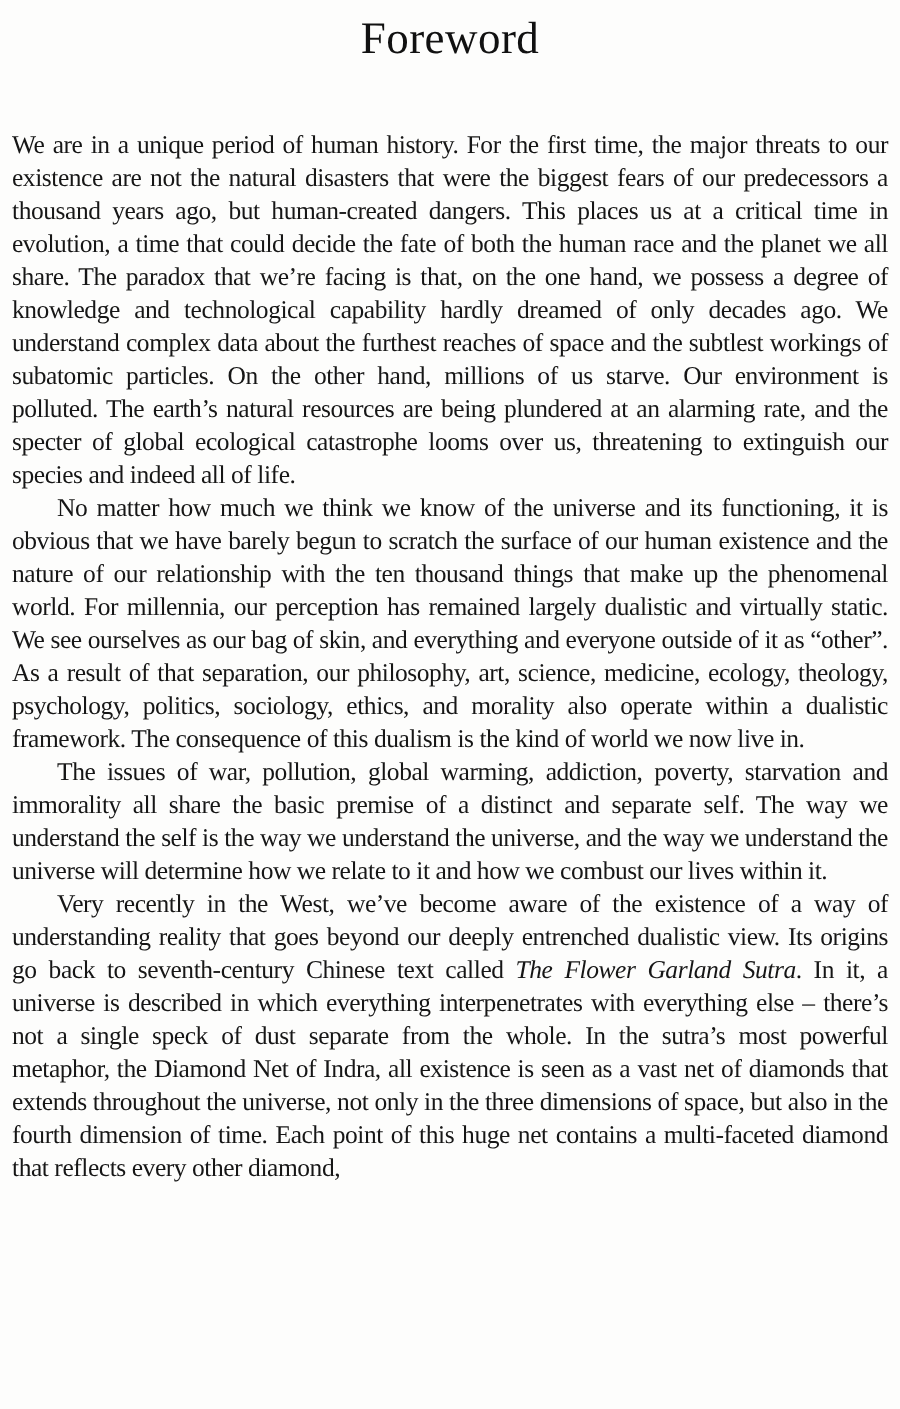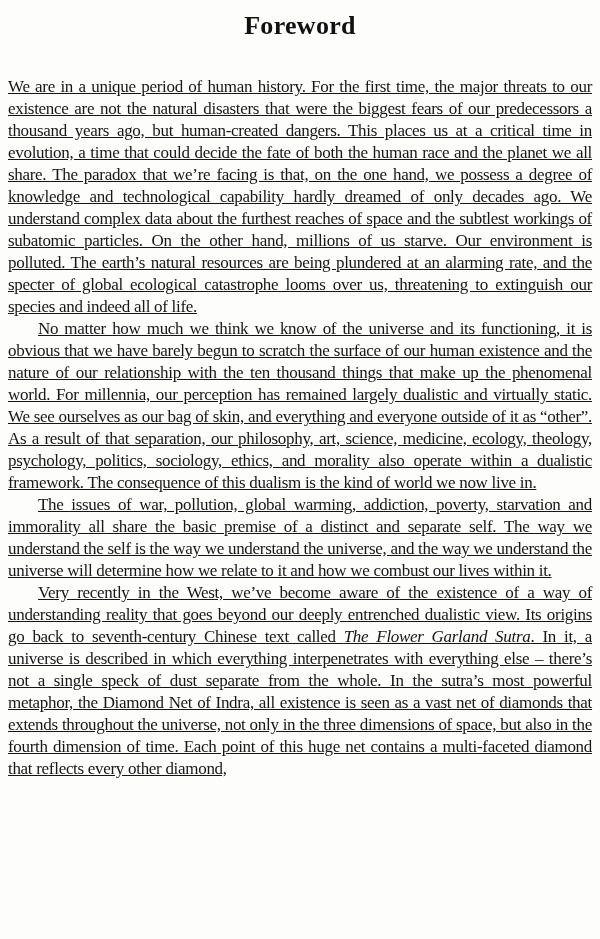--- a/index.html
+++ b/index.html
@@ -15,31 +15,30 @@
   .page {
     box-sizing: border-box;
     width: 600px;
     height: 939px;
     padding: 8px 8px 0 8px;
     font-family: "Liberation Serif", "DejaVu Serif", serif;
     color: #151515;
     overflow: hidden;
   }
   .title {
-    font-size: 26px;
+    font-size: 30px;
     line-height: 36px;
-    font-weight: bold;
+    font-weight: normal;
     text-align: center;
     margin: 0;
     letter-spacing: 0.3px;
     color: #111;
   }
   .body-text {
-    margin-top: 32px;
-    text-decoration: underline;
+    margin-top: 42px;
   }
   .body-text p {
     margin: 0;
     font-size: 17px;
     line-height: 22px;
     letter-spacing: -0.3px;
     text-align: justify;
     color: #161616;
   }
   .body-text p.indent {

